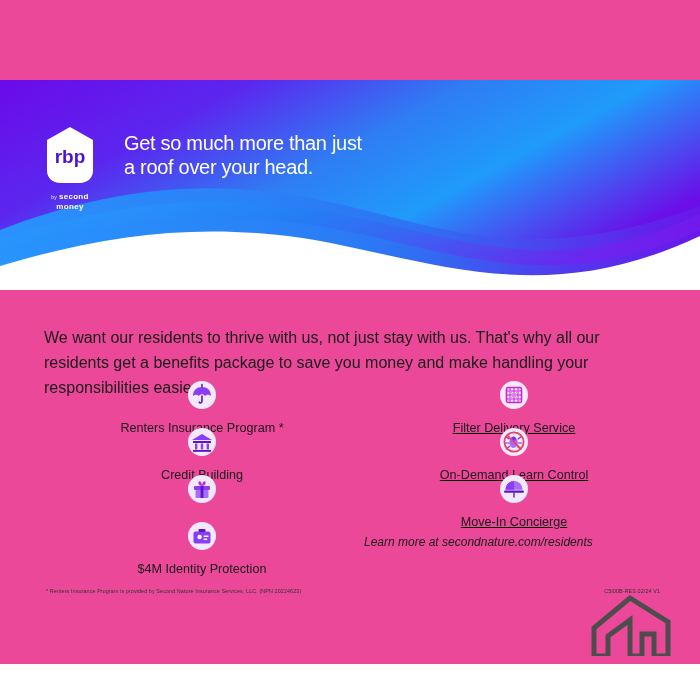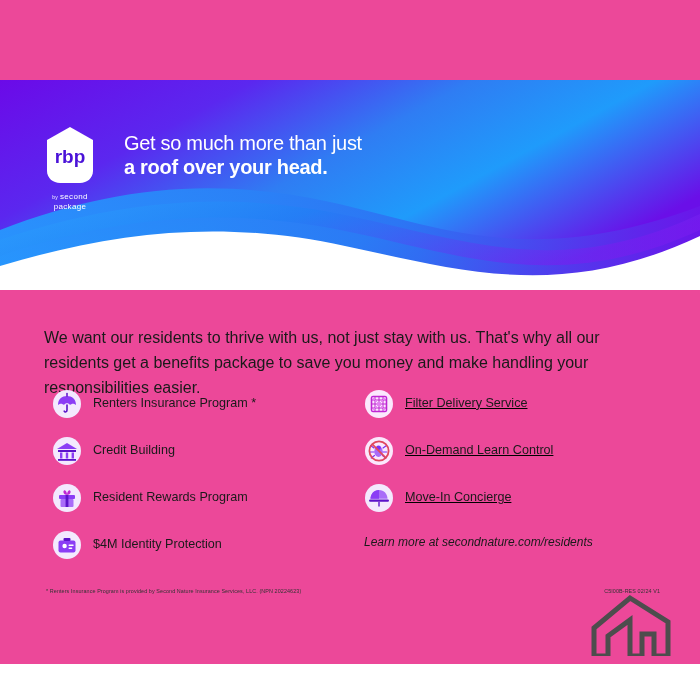--- a/index.html
+++ b/index.html
@@ -58,34 +58,34 @@
     font-size: 6.5px;
     line-height: 1.25;
     letter-spacing: .2px;
   }
   .logo-sub .tiny {
     font-size: 5px;
     opacity: .95;
   }
   .logo-sub .brand {
     font-size: 8px;
-    font-weight: normal;
+    font-weight: bold;
     letter-spacing: .3px;
   }
   .headline {
     position: absolute;
     left: 124px;
     top: 52px;
     color: #ffffff;
     font-size: 20px;
     line-height: 1.18;
     letter-spacing: -0.3px;
   }
   .headline .l1 { font-weight: 400; display: block; }
-  .headline .l2 { font-weight: 700; display: block; }
+  .headline .l2 { font-weight: 400; display: block; }
 
   
   .intro {
     position: absolute;
     left: 44px;
     top: 310px;
     width: 600px;
     color: #1a1a1a;
     font-size: 16px;
     line-height: 1.55;
@@ -103,20 +103,21 @@
     top: 0;
   }
   .col-left { left: 8px; width: 300px; }
   .col-right { left: 320px; width: 300px; text-decoration: underline; }
 
   .benefit {
     display: flex;
     align-items: center;
     height: 47px;
     gap: 11px;
+    flex-direction: column;
   }
   .benefit .icon {
     width: 30px;
     height: 30px;
     flex: 0 0 30px;
     display: flex;
     align-items: center;
     justify-content: center;
   }
   .benefit .label {
@@ -196,21 +197,21 @@
 
     <div class="hero-content">
 
       <svg class="logo-badge" viewBox="0 0 52 62">
         <path d="M26 2 L49 15 L49 46 C49 53 43 58 36 58 L16 58 C9 58 3 53 3 46 L3 15 Z" fill="#ffffff"></path>
         <text x="26" y="38" text-anchor="middle" font-family="'Liberation Sans', sans-serif" font-size="19" font-weight="700" fill="#4a12d8">rbp</text>
       </svg>
       <div class="logo-sub">
         <span class="tiny">by</span>
         <span class="brand">second</span>
-        <span class="brand">package</span>
+        <span class="brand">money</span>
       </div>
 
       <div class="headline">
         <span class="l1">Get so much more than just</span>
         <span class="l2">a roof over your head.</span>
       </div>
     </div>
   </div>
 
   <p class="intro">We want our residents to thrive with us, not just stay with us. That's why all our residents get a benefits package to save you money and make handling your responsibilities easier.</p>
@@ -250,21 +251,20 @@
         <span class="icon">
           <svg width="30" height="30" viewBox="0 0 30 30">
             <circle cx="15" cy="15" r="14" fill="#f3e9fe"></circle>
             <rect x="7" y="12" width="16" height="4" rx="1" fill="#8b3df5"></rect>
             <rect x="8.5" y="16" width="13" height="8" rx="1" fill="#a96cf8"></rect>
             <rect x="13.6" y="12" width="2.8" height="12" fill="#5b12c9"></rect>
             <path d="M15 12 C12 12 10.5 9 12 7.6 C13.4 6.4 15 9 15 12 Z" fill="#c026d3"></path>
             <path d="M15 12 C18 12 19.5 9 18 7.6 C16.6 6.4 15 9 15 12 Z" fill="#c026d3"></path>
           </svg>
         </span>
-        <span class="label">Resident Rewards Program</span>
       </div>
 
       <div class="benefit">
         <span class="icon">
           <svg width="30" height="30" viewBox="0 0 30 30">
             <circle cx="15" cy="15" r="14" fill="#f3e9fe"></circle>
             <rect x="6.5" y="10.5" width="17" height="12" rx="2" fill="#8b3df5"></rect>
             <rect x="11.5" y="8" width="7" height="3" rx="1" fill="#5b12c9"></rect>
             <circle cx="12.6" cy="16" r="2.2" fill="#ffffff"></circle>
             <rect x="16.5" y="14.4" width="5.2" height="1.5" rx="0.7" fill="#ffffff"></rect>

